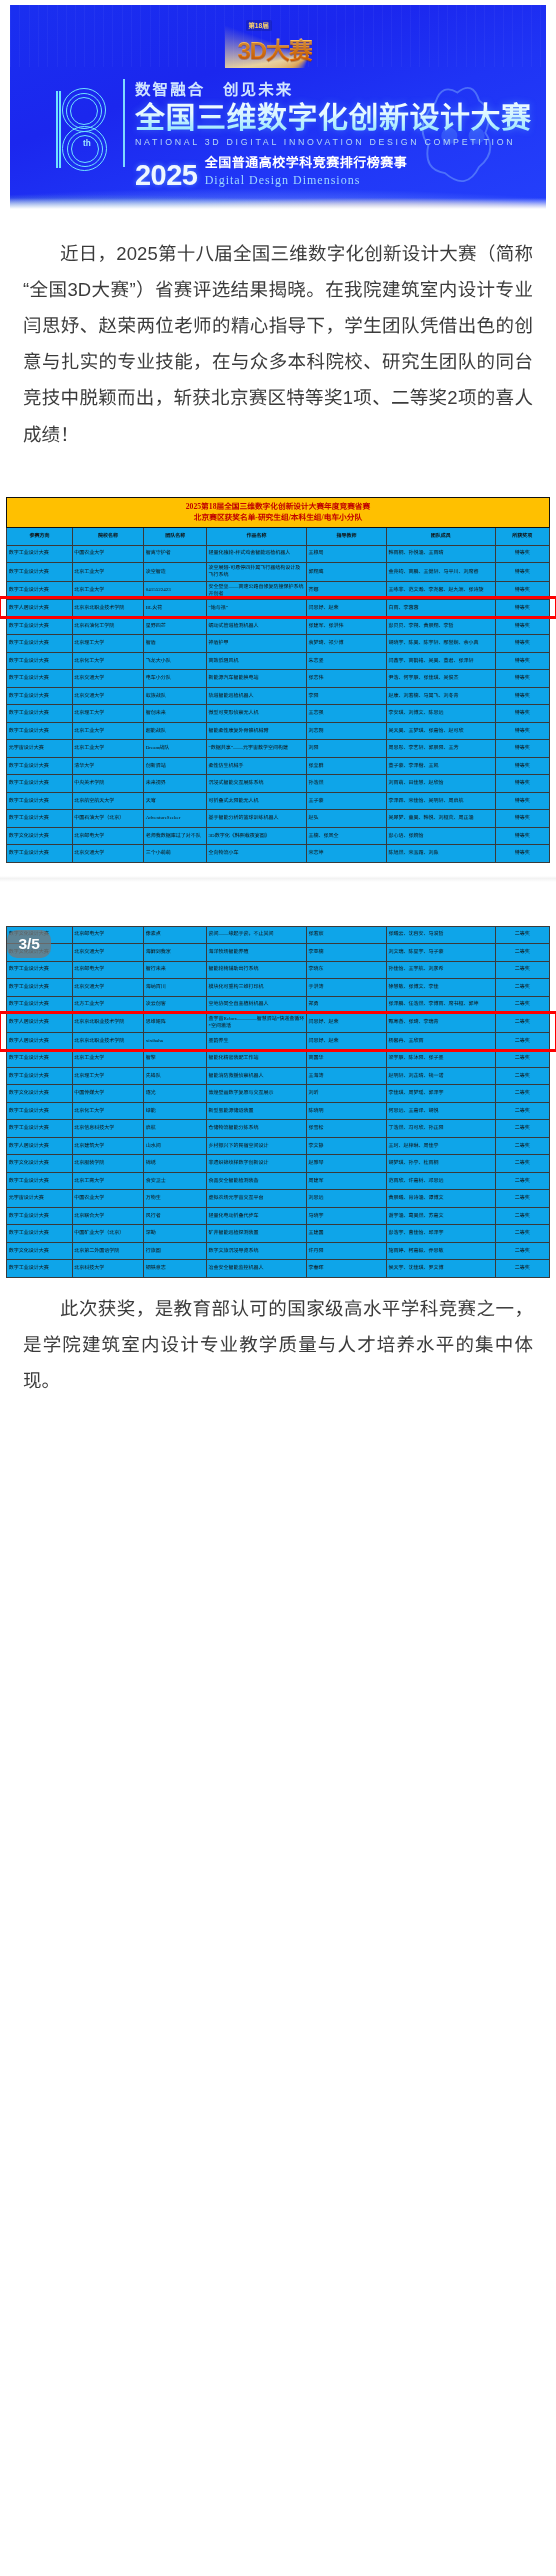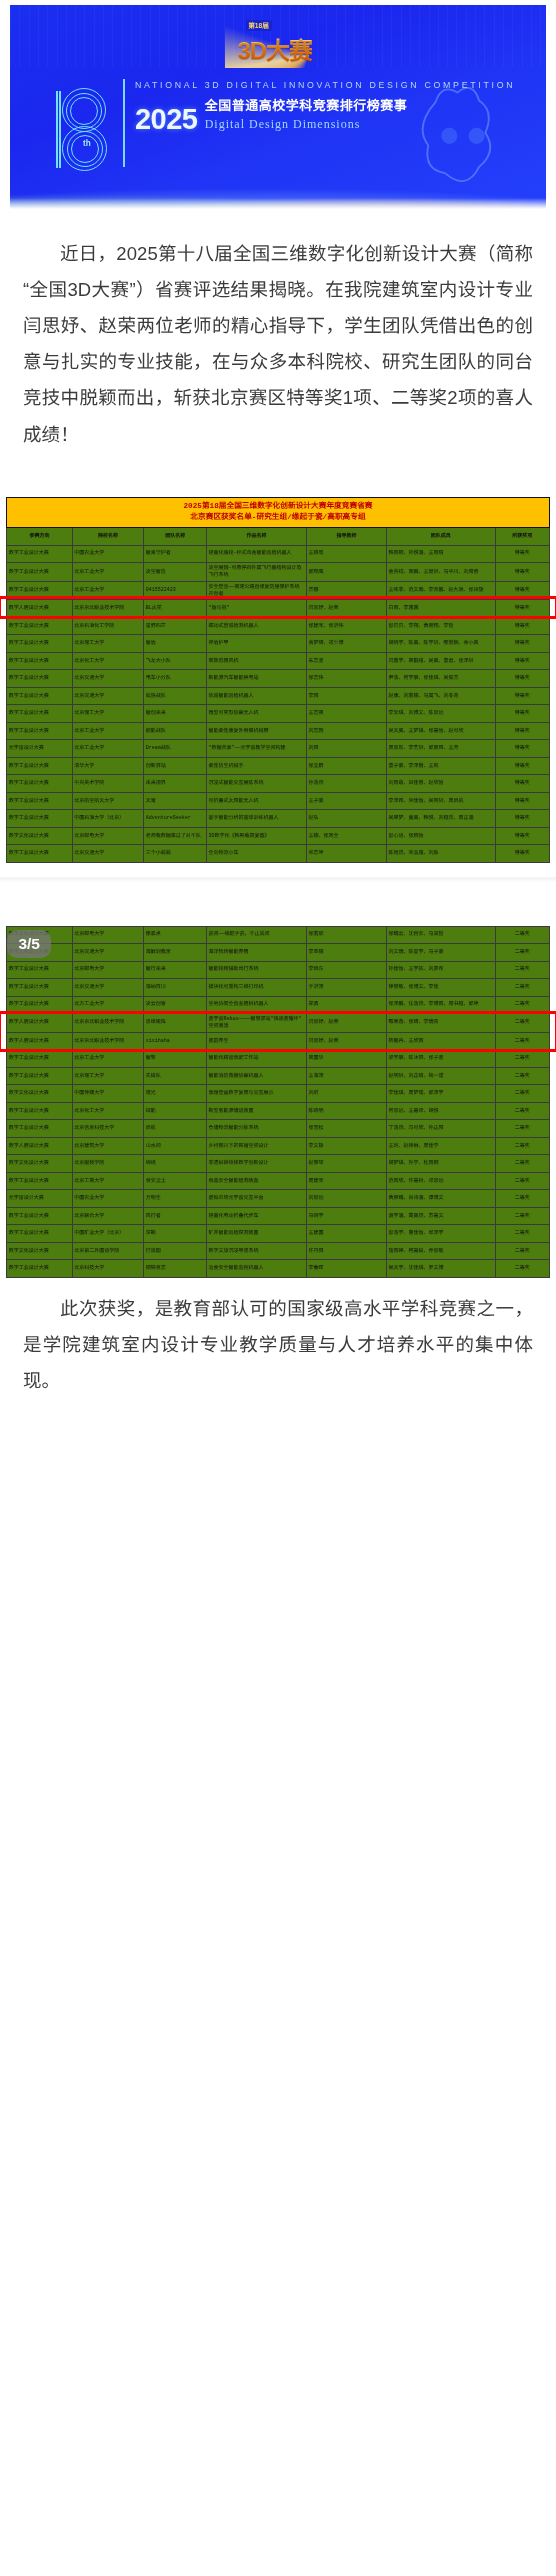--- a/index.html
+++ b/index.html
@@ -138,22 +138,22 @@
     letter-spacing: 0.1px;
   }
   p.para.first { margin-top: 25px; }
 
   
   .table-block { margin: 9.3px 0 0 0; padding: 0 6.2px; }
   .sheet {
     width: 100%;
     border-collapse: collapse;
     table-layout: fixed;
-    font-family: Liberation Mono, monospace;
-    background:#4d7c0f;
+    font-family: Liberation Serif, serif;
+    background:#0ea5e9;
     margin-top:44px;
   }
   .sheet td, .sheet th {
     border: 0.5px solid #3a3a3a;
     padding: 2.1px 1.5px;
     font-size: 5px;
     line-height: 1.35;
     color:#111;
     vertical-align: middle;
     word-break: break-word;
@@ -231,20 +231,22 @@
         <div class="r1 r8"></div>
         <div class="r1 r8b"></div>
         <div class="r1 r8c"></div>
         <div class="r1 r8d"></div>
         <div class="r1 r8e"></div>
         <div class="r1 r8f"></div>
         <div class="th">th</div>
       </div>
       <div class="divider-bar"></div>
       <div class="banner-texts">
+        <div class="slogan">数智融合　创见未来</div>
+        <div class="main-title">全国三维数字化创新设计大赛</div>
         <div class="en-title">NATIONAL 3D DIGITAL INNOVATION DESIGN COMPETITION</div>
         <div class="year-row">
           <div class="year">2025</div>
           <div class="year-side">
             <div class="year-cn">全国普通高校学科竞赛排行榜赛事</div>
             <div class="year-en">Digital  Design  Dimensions</div>
           </div>
         </div>
       </div>
     </div>
@@ -263,21 +265,21 @@
           <col class="c3">
           <col class="c4">
           <col class="c5">
           <col class="c6">
           <col class="c7">
       </colgroup>
       <thead>
         <tr>
           <th class="title-cell" colspan="7">
             <div>2025第18届全国三维数字化创新设计大赛年度竞赛省赛</div>
-            <div>北京赛区获奖名单-研究生组/缘起于瓷/高职高专组</div>
+            <div>北京赛区获奖名单-研究生组/本科生组/电车小分队</div>
           </th>
         </tr>
         <tr class="cols">
           <th>参赛方向</th>
           <th>院校名称</th>
           <th>团队名称</th>
           <th>作品名称</th>
           <th>指导教师</th>
           <th>团队成员</th>
           <th>所获奖项</th>

